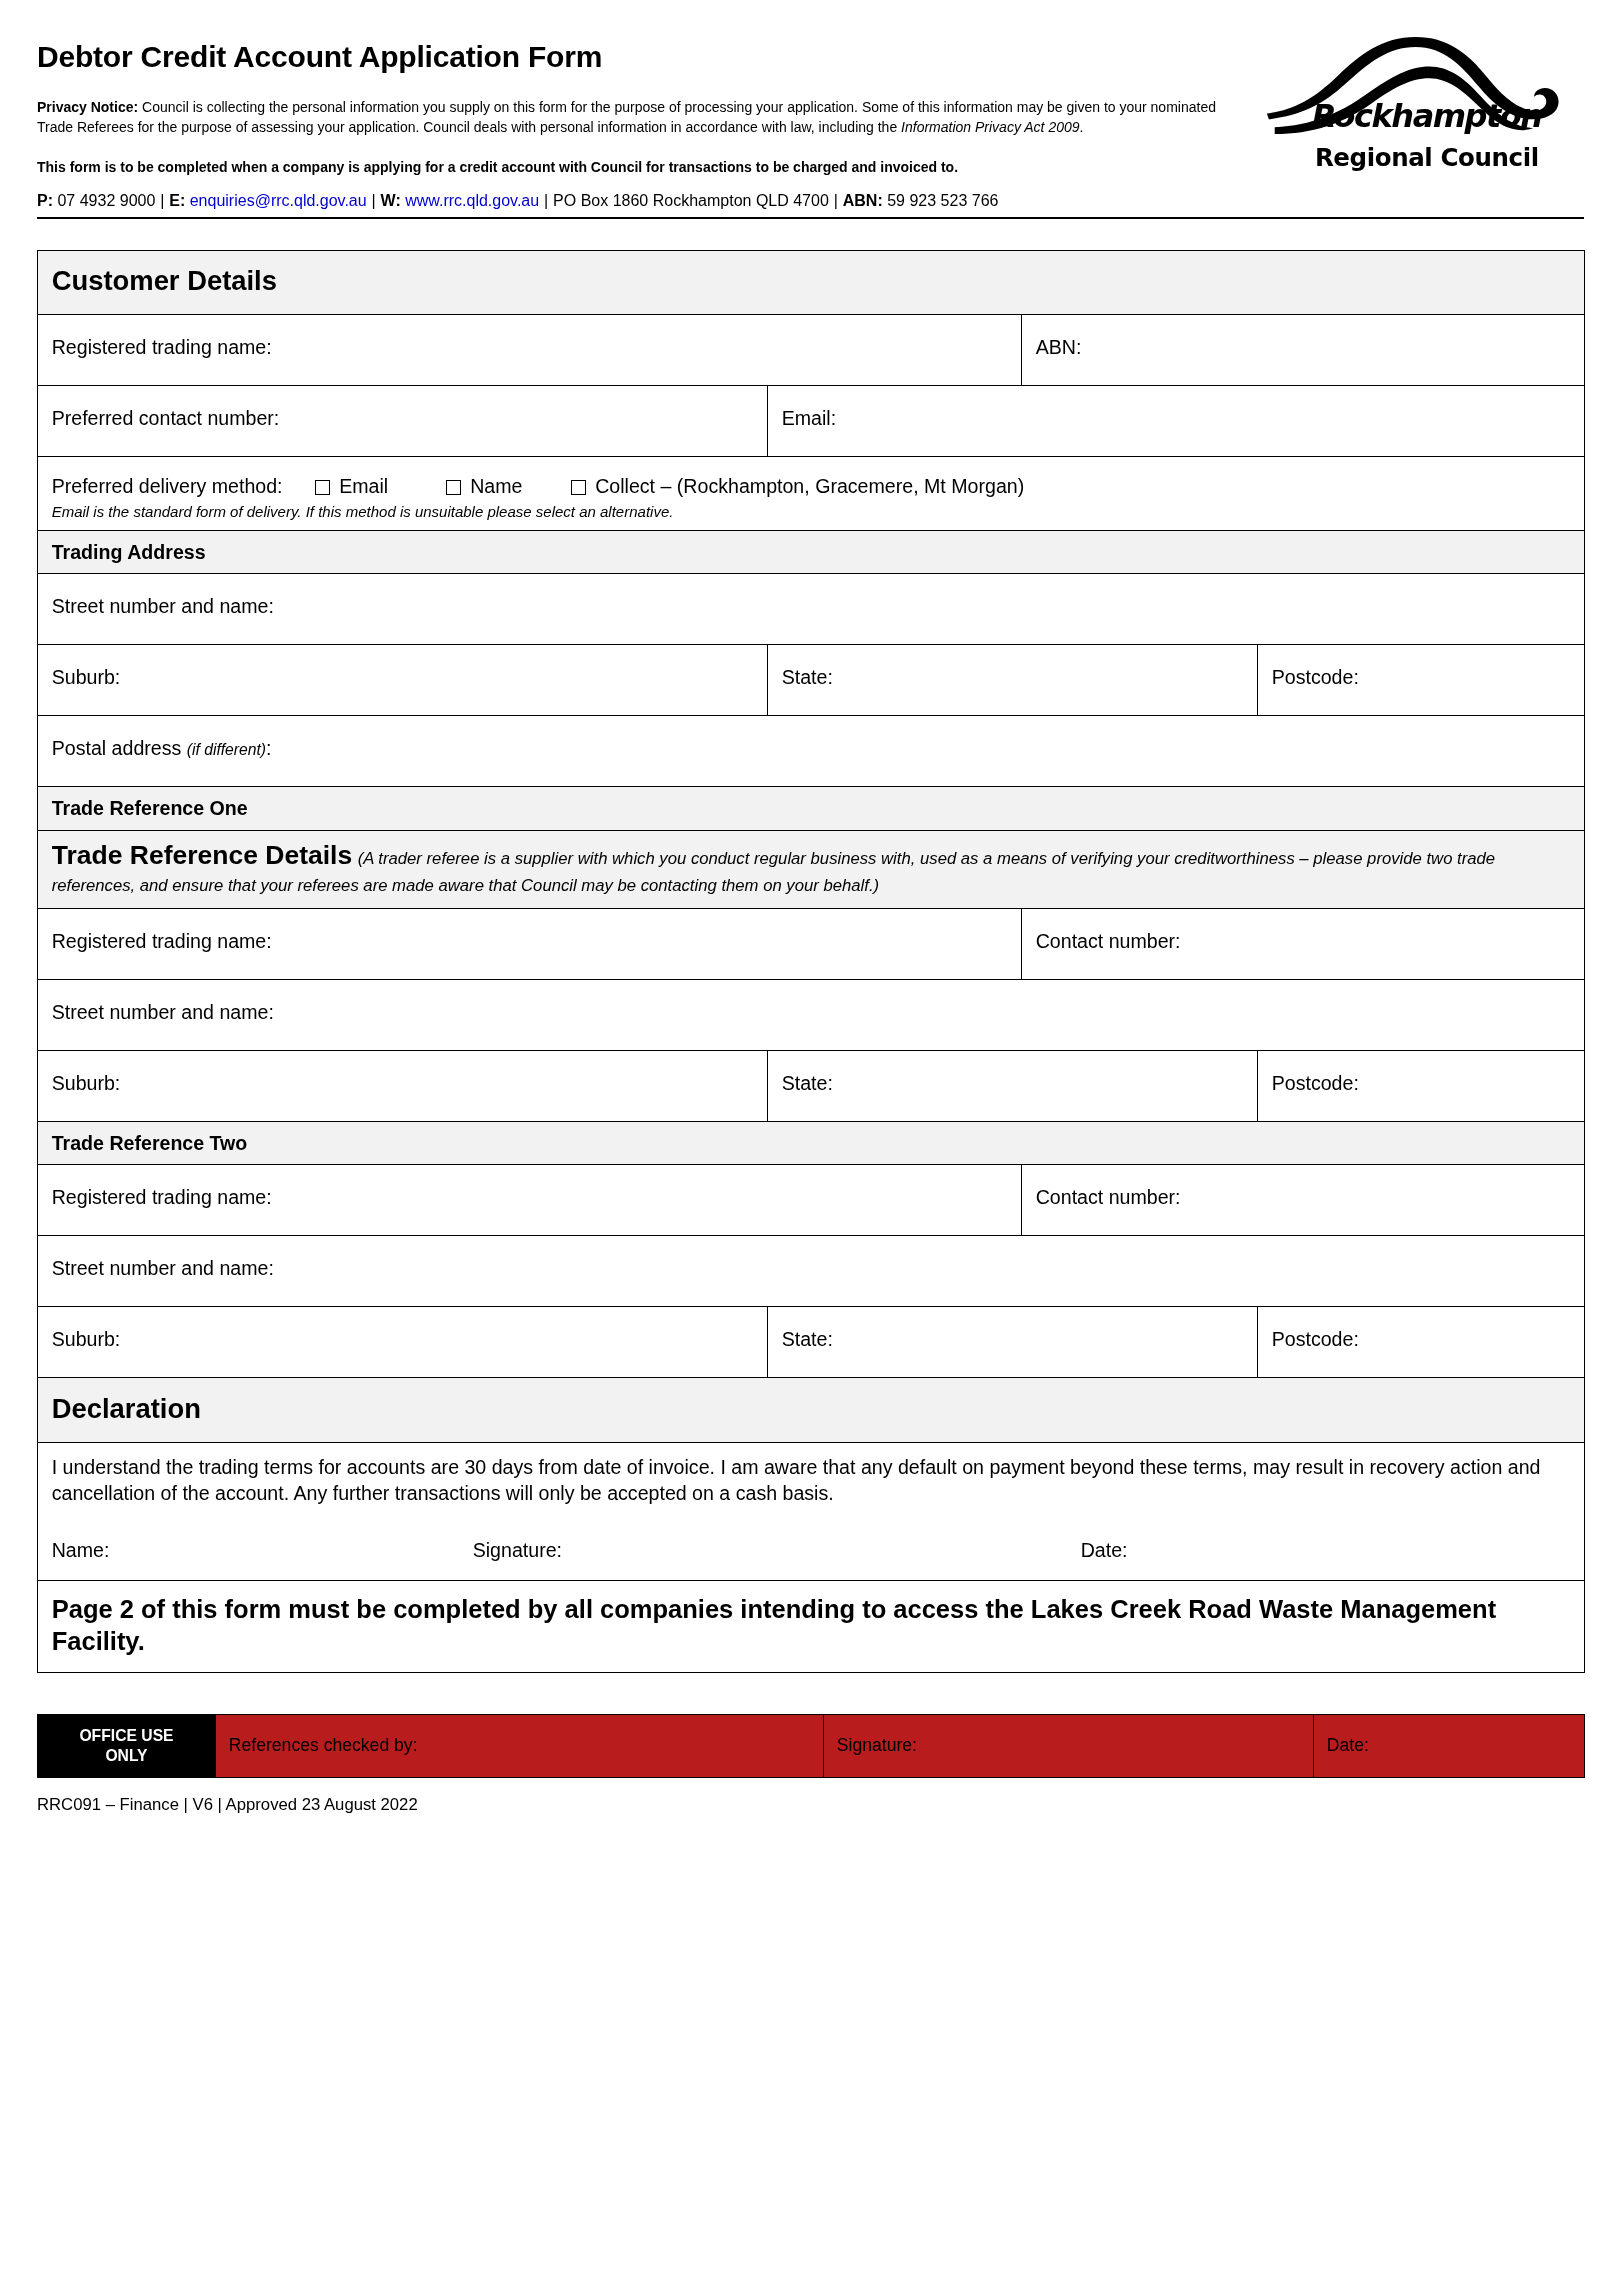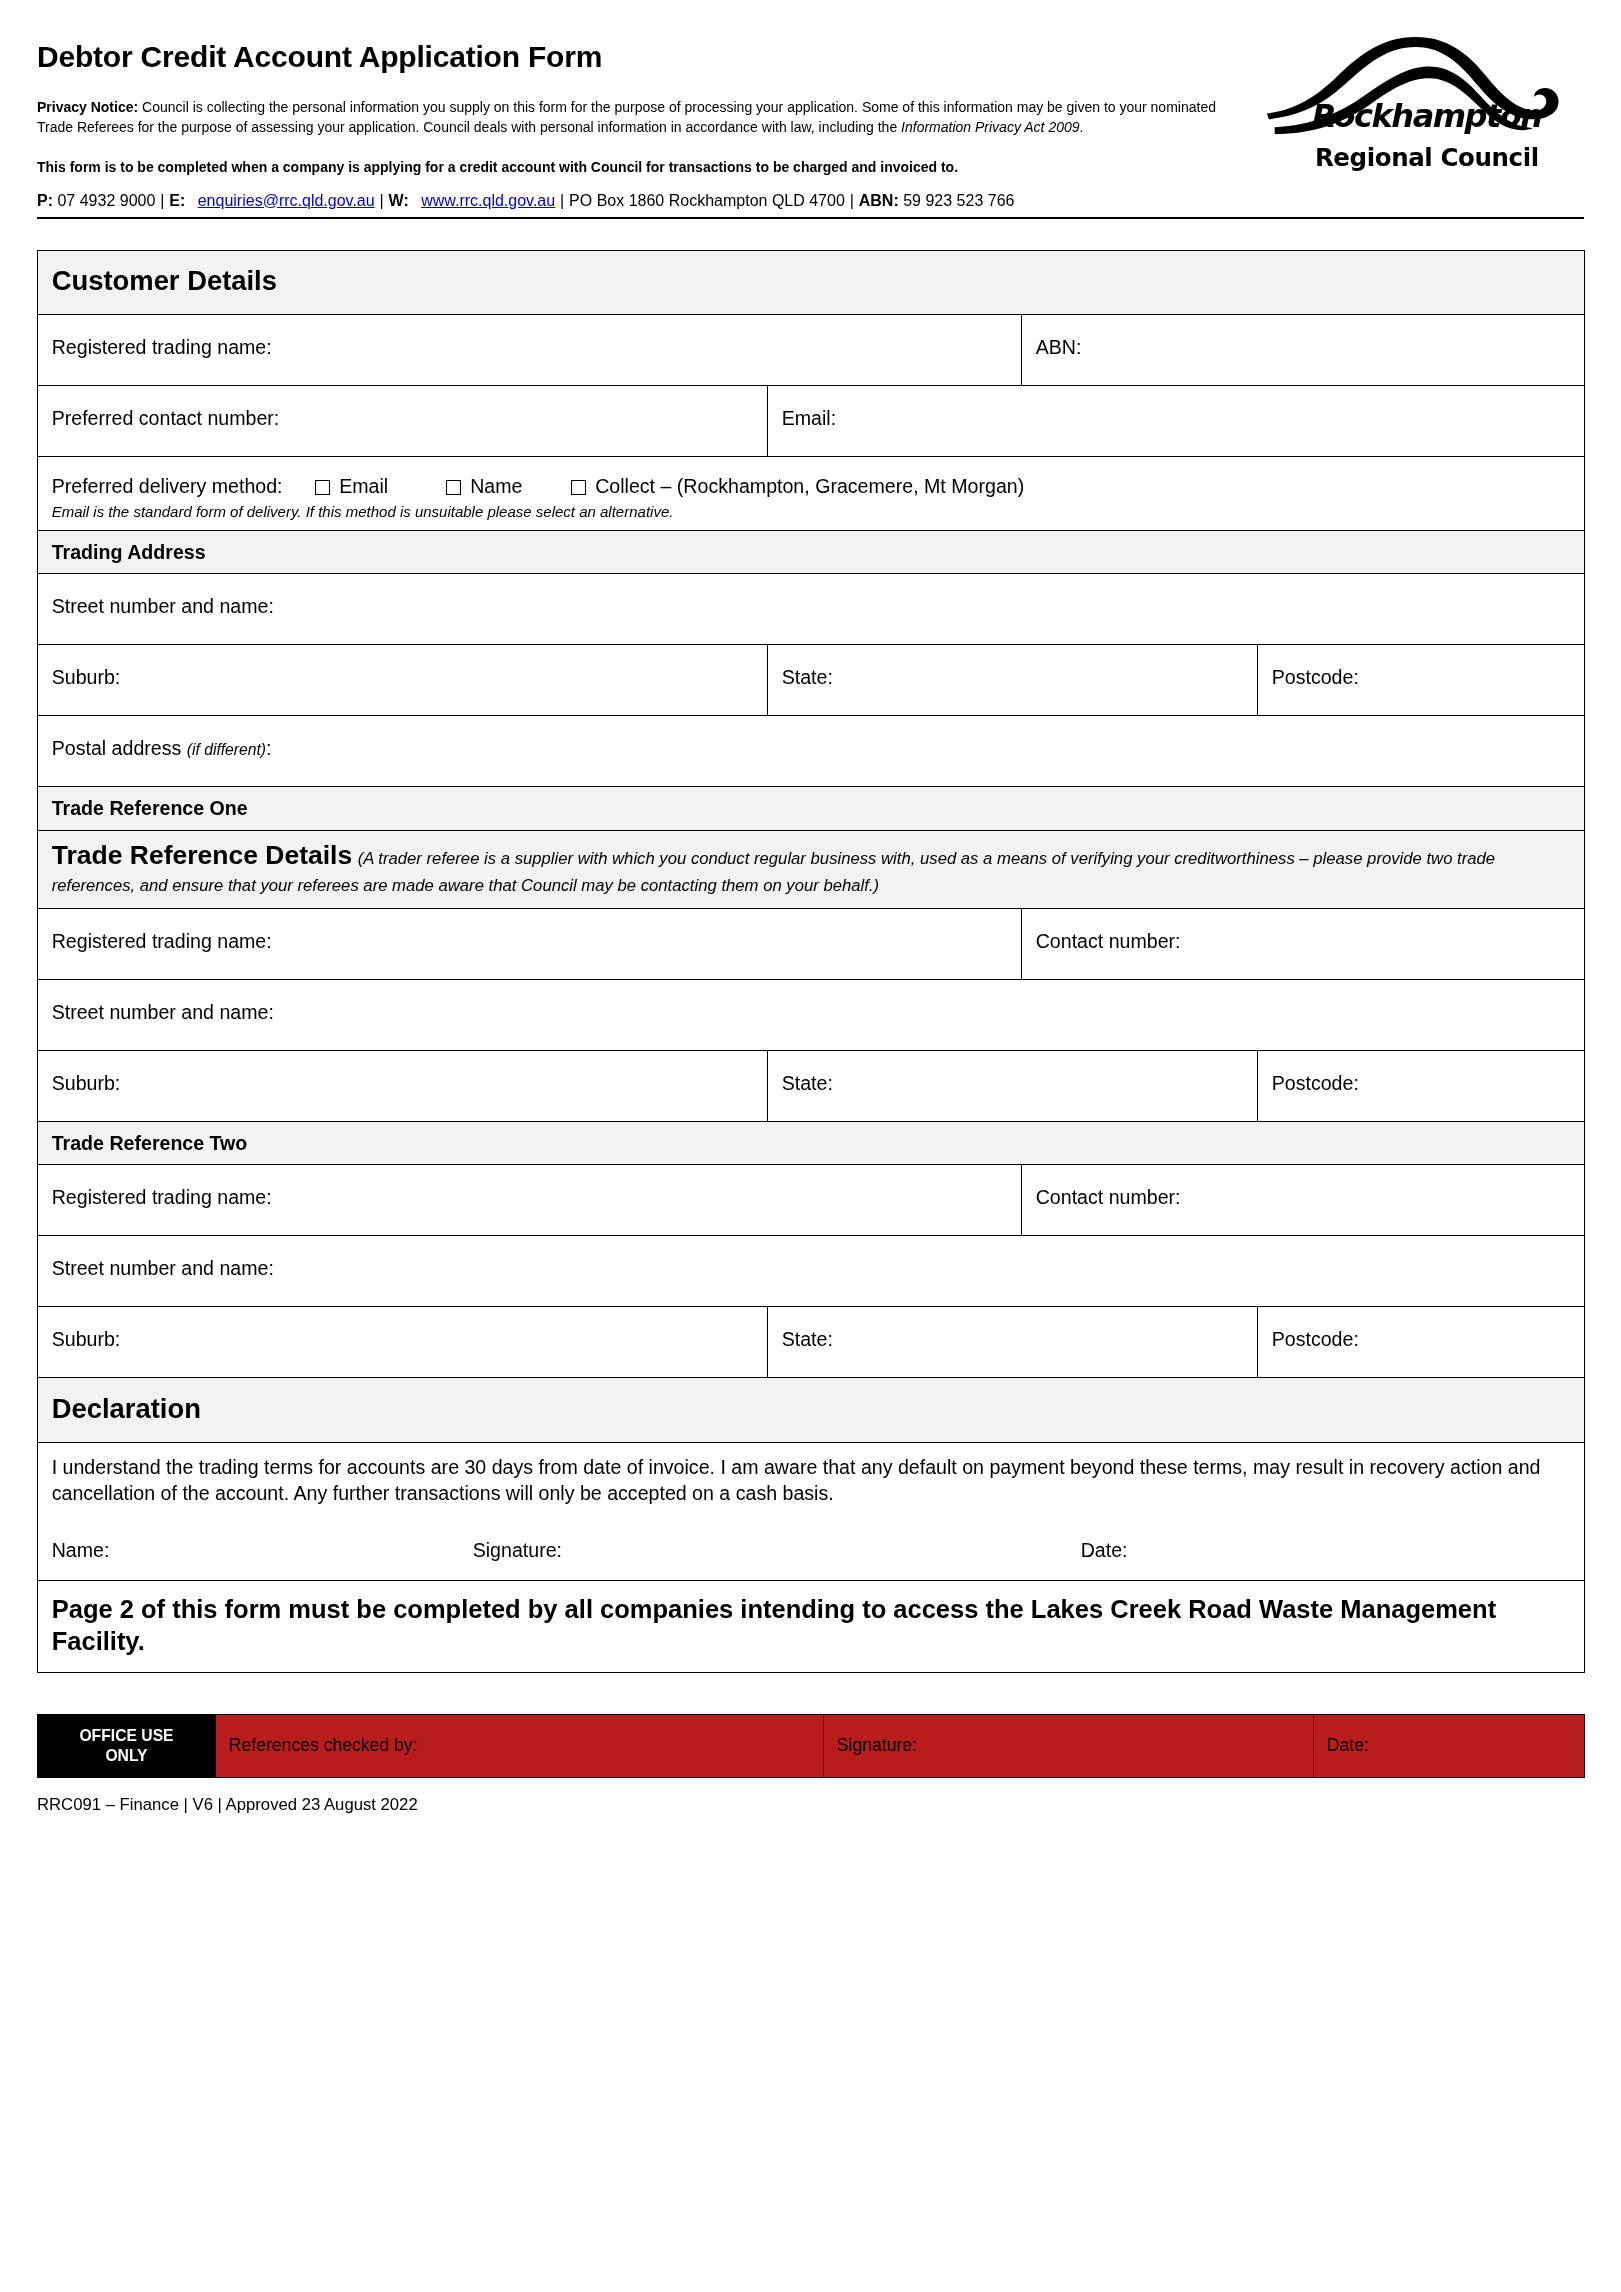--- a/index.html
+++ b/index.html
@@ -52,22 +52,20 @@
   }
 
   .contact-line {
     font-size: 16px;
     margin-top: 13.7px;
     white-space: nowrap;
   }
   .contact-line b { font-weight: bold; }
   .contact-line .lnk {
     color: #0000cc;
-    text-decoration: underline;
-    margin-left: 8px;
   }
   .contact-line .sep { padding: 0 4.9px; }
 
   .logo {
     position: absolute;
     right: 0px;
     top: -5.9px;
     width: 323px;
     height: 157px;
   }

